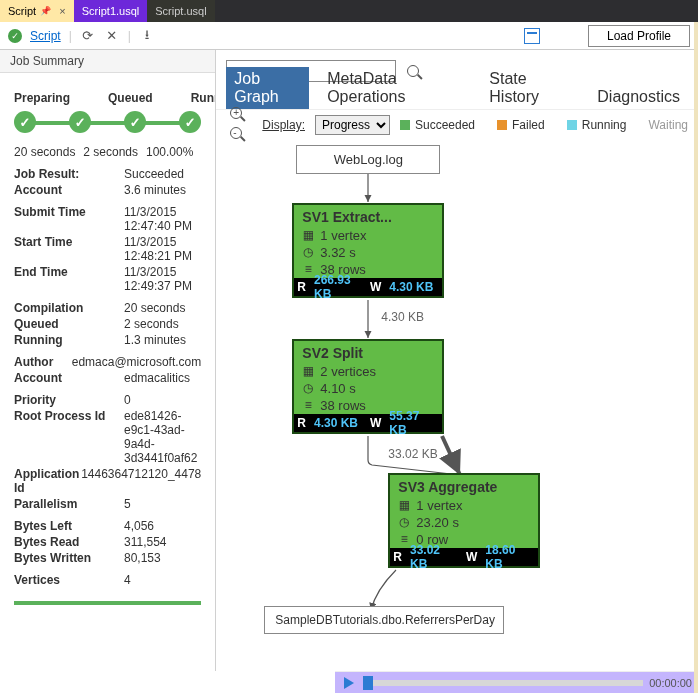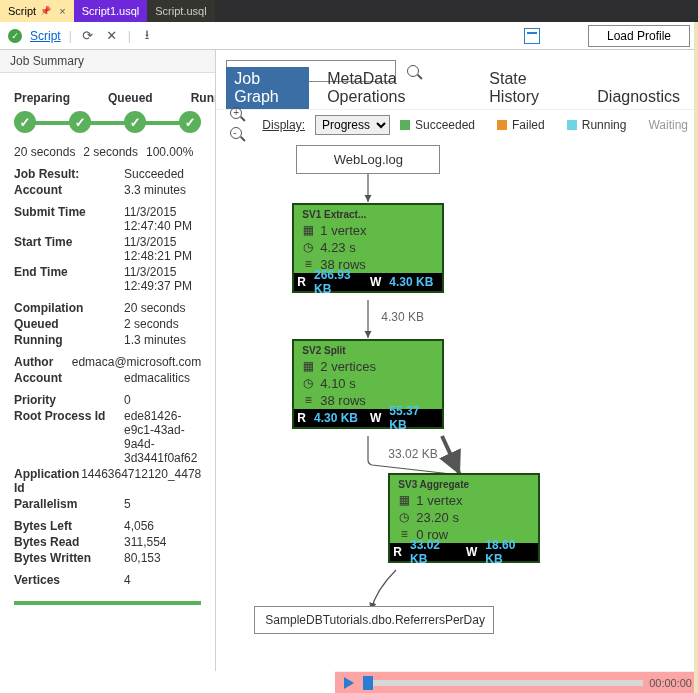--- a/index.html
+++ b/index.html
@@ -70,35 +70,35 @@
   .zoom-col { display: flex; flex-direction: column; gap: 4px; margin-left: 4px; margin-right: 6px; }
   .zoom-btn { width: 16px; height: 16px; font-size: 13px; cursor: pointer; color: #555; position: relative; }
   .mag { width: 12px; height: 12px; border: 1.5px solid #555; border-radius: 50%; position: relative; display: inline-block; }
   .mag::after { content: ""; position: absolute; width: 6px; height: 1.5px; background: #555; transform: rotate(45deg); top: 10px; left: 9px; }
   .mag .pm { position: absolute; top: -1px; left: 2px; font-size: 10px; color: #555; }
 
   .graph-canvas { position: relative; flex: 1; overflow: hidden; }
 
   .node-plain { position: absolute; border: 1px solid #888; background: #fff; text-align: center; font-size: 13px; padding: 6px 10px; }
   .node { position: absolute; border: 2px solid #1c4a13; background: #62bb46; width: 152px; }
-  .node .title { font-size: 10px; font-weight: bold; padding: 4px 8px 2px 8px; white-space: nowrap; overflow: hidden; text-overflow: ellipsis; }
+  .node .title { font-size: 14px; font-weight: bold; padding: 4px 8px 2px 8px; white-space: nowrap; overflow: hidden; text-overflow: ellipsis; }
   .node .row { display: flex; align-items: center; gap: 6px; font-size: 13px; padding: 0 8px; line-height: 17px; }
   .node .stat { background: #000; color: #fff; display: flex; font-size: 12px; font-weight: bold; height: 18px; align-items: center; }
   .node .stat .r { background: #000; padding: 0 3px; }
   .node .stat .rv { color: #4fc3f7; padding: 0 5px; flex: 1; }
   .node .stat .w { background: #000; padding: 0 3px; }
   .node .stat .wv { color: #4fc3f7; padding: 0 5px; flex: 1; text-align: left; }
   .ic { width: 12px; display: inline-flex; justify-content: center; font-size: 12px; }
 
   .edge-label { position: absolute; font-size: 12px; color: #666; }
 
   svg.edges { position: absolute; inset: 0; width: 100%; height: 100%; pointer-events: none; }
 
   
-  .footer { position: absolute; bottom: 0; left: 335px; right: 0; height: 22px; background: #fca5a5; display: flex; align-items: center; gap: 6px; padding: 0 6px; border-top: 1px solid #eee; }
+  .footer { position: absolute; bottom: 0; left: 335px; right: 0; height: 22px; background: #c4b5fd; display: flex; align-items: center; gap: 6px; padding: 0 6px; border-top: 1px solid #eee; }
   .play-btn { width: 16px; height: 16px; display: flex; align-items: center; justify-content: center; }
   .play-tri { width: 0; height: 0; border-left: 10px solid #2b7cd3; border-top: 6px solid transparent; border-bottom: 6px solid transparent; }
   .seek { flex: 1; height: 6px; background: #d7d7d7; position: relative; }
   .seek-knob { position: absolute; left: 0; top: -4px; width: 10px; height: 14px; background: #2b7cd3; }
   .tcode { font-size: 11px; color: #555; }
 
   .right-strip { position: absolute; top: 22px; right: 0; width: 4px; bottom: 0; background: #efe3bd; }
 
   .rv, .wv { font-family: "Segoe UI", Tahoma, sans-serif; }
 </style>
@@ -161,21 +161,21 @@
         <span></span>
       </div>
 
       <div class="kvgroup" id="kv-result">
           <div class="kv">
             <div class="k">Job Result:</div>
             <div class="v">Succeeded</div>
           </div>
           <div class="kv">
             <div class="k">Account</div>
-            <div class="v">3.3 minutes</div>
+            <div class="v">3.6 minutes</div>
           </div>
         </div>
       <div class="kvgroup" id="kv-times">
           <div class="kv">
             <div class="k">Submit Time</div>
             <div class="v">11/3/2015 12:47:40 PM</div>
           </div>
           <div class="kv">
             <div class="k">Start Time</div>
             <div class="v">11/3/2015 12:48:21 PM</div>
@@ -314,21 +314,21 @@
       </div>
 
       <div class="node" style="left:76px;top:63px;">
         <div class="title">SV1 Extract...</div>
         <div class="row">
             <span class="ic">▦</span>
             <span>1 vertex</span>
           </div>
         <div class="row">
             <span class="ic">◷</span>
-            <span>4.23 s</span>
+            <span>3.32 s</span>
           </div>
         <div class="row">
             <span class="ic">≡</span>
             <span>38 rows</span>
           </div>
         <div class="stat">
             <span class="r">R</span>
             <span class="rv">266.93 KB</span>
             <span class="w">W</span>
             <span class="wv">4.30 KB</span>
@@ -376,21 +376,21 @@
             <span>0 row</span>
           </div>
         <div class="stat">
             <span class="r">R</span>
             <span class="rv">33.02 KB</span>
             <span class="w">W</span>
             <span class="wv">18.60 KB</span>
           </div>
       </div>
 
-      <div class="node-plain" style="left:38px;top:466px;width:240px;font-size:12px;">
+      <div class="node-plain" style="left:48px;top:466px;width:240px;font-size:12px;">
         <span>SampleDBTutorials.dbo.ReferrersPerDay</span>
       </div>
     </div>
   </div>
 </div>
 
 <div class="footer">
   <span class="play-btn">
       <span class="play-tri"></span>
     </span>

